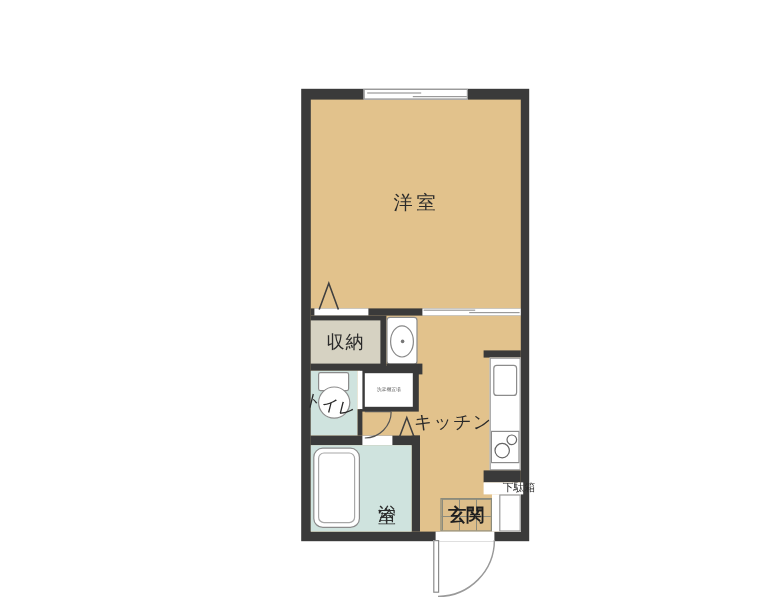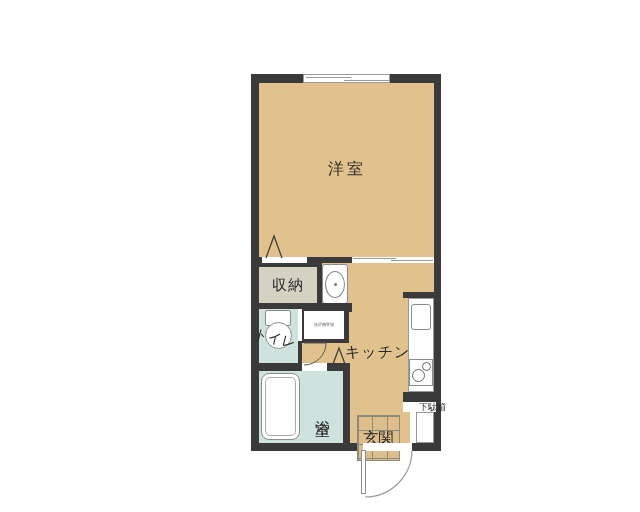--- a/index.html
+++ b/index.html
@@ -86,21 +86,21 @@
     <div class="abs" style="left:12px;top:2px;width:9px;height:9px;border:1px solid #666;border-radius:50%;background:#fff;"></div>
   </div>
   <div class="abs wall" style="left:403px;top:392px;width:31px;height:10px;"></div>
 
   <div class="abs white lbl" style="left:403px;top:402px;width:33px;height:10px;font-size:9px;white-space:nowrap;padding-left:26px;">
     <span>下駄箱</span>
   </div>
   <div class="abs white" style="left:410px;top:412px;width:24px;height:31px;"></div>
   <div class="abs fixture" style="left:416px;top:412px;width:18px;height:31px;border-color:#999;"></div>
 
-  <div class="abs tiles lbl" style="left:357px;top:415px;width:43px;height:46px;font-size:15px;font-weight:400;color:#1f1f1f;">
+  <div class="abs tiles lbl" style="left:367px;top:415px;width:43px;height:28px;font-size:15px;font-weight:700;color:#1f1f1f;">
     <span>玄関</span>
   </div>
 
   <div class="abs white" style="left:363px;top:443px;width:49px;height:8px;"></div>
   <div class="abs fixture" style="left:361px;top:450px;width:5px;height:44px;"></div>
 
   <div class="abs lbl" style="left:306px;top:160px;width:82px;height:18px;font-size:16px;letter-spacing:3px;">
     <span>洋室</span>
   </div>
   <div class="abs lbl" style="left:345px;top:344px;width:80px;height:16px;font-size:15px;letter-spacing:1px;justify-content:flex-start;">

